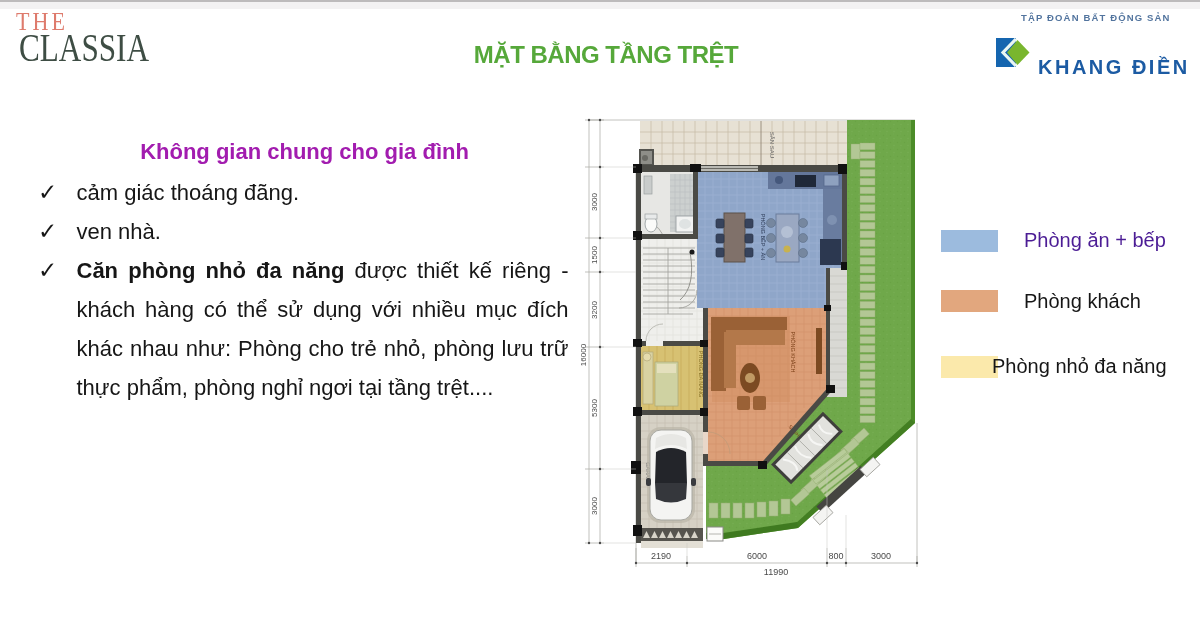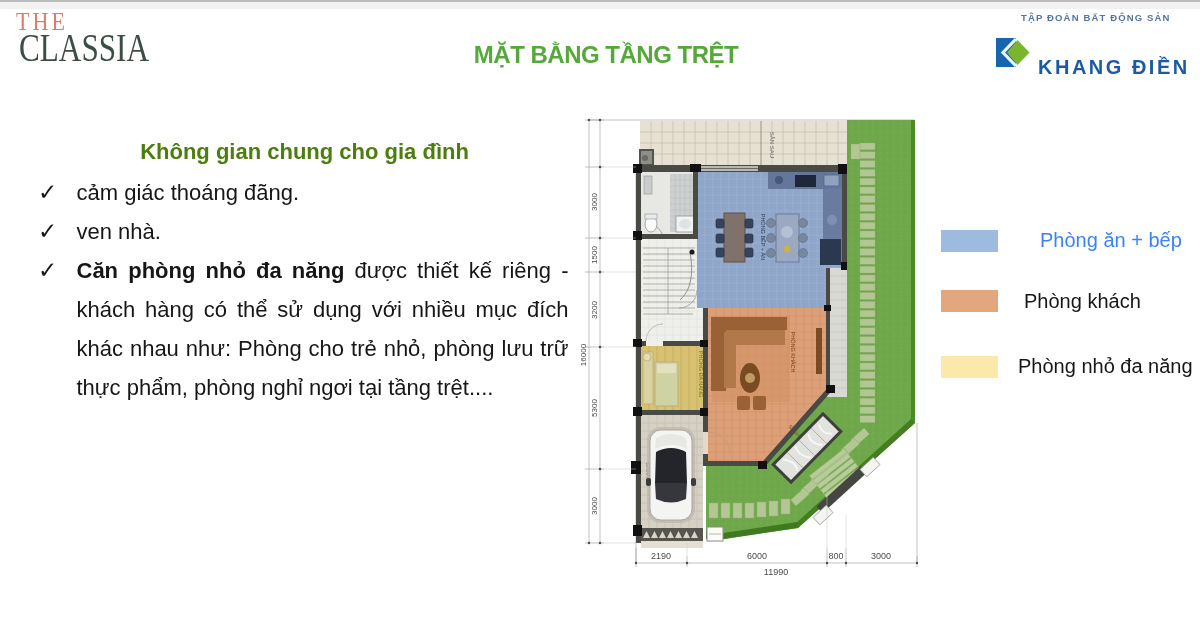--- a/index.html
+++ b/index.html
@@ -21,21 +21,21 @@
 <div class="abs" style="left:1021px;top:13px;color:#52749e;font-size:9.5px;font-weight:bold;letter-spacing:1.15px;line-height:1;white-space:nowrap;">TẬP ĐOÀN BẤT ĐỘNG SẢN</div>
 
 <svg class="abs" style="left:996px;top:37.5px;" width="34" height="29" viewBox="0 0 34 29">
   <polygon points="0,0 20,0 20,29 0,29" fill="#1565af"></polygon>
   <path d="M20,1 L7,14.5 L20,28" stroke="#eaf6f2" stroke-width="3.2" fill="none"></path>
   <polygon points="21.5,2 33.5,14.5 21.5,27 11,14.5" fill="#79b62e"></polygon>
 </svg>
 
 <div class="abs" style="left:1038px;top:57px;color:#1c5ba3;font-size:20px;font-weight:bold;letter-spacing:2.5px;line-height:1;white-space:nowrap;">KHANG ĐIỀN</div>
 
-<div class="abs" style="left:38px;top:141px;width:533px;text-align:center;color:#4d7c0f;font-size:22px;font-weight:bold;line-height:22px;">Không gian chung cho gia đình</div>
+<div class="abs" style="left:38px;top:141px;width:533px;text-align:center;color:#a21caf;font-size:22px;font-weight:bold;line-height:22px;">Không gian chung cho gia đình</div>
 
 <div class="abs" style="left:38px;top:173px;width:530.5px;font-size:22px;color:#161616;line-height:39px;">
   <style>.jl{text-align:justify;text-align-last:justify;white-space:nowrap;} .ck{position:absolute;left:-38.5px;top:0;font-size:23px;}</style>
 
   <div style="position:relative;margin-left:38.5px;">
     <span class="ck">✓</span>
     <div>cảm giác thoáng đãng.</div>
   </div>
 
   <div style="position:relative;margin-left:38.5px;">
@@ -47,29 +47,29 @@
     <span class="ck">✓</span>
     <div class="jl"><b>Căn phòng nhỏ đa năng</b> được thiết kế riêng -</div>
     <div class="jl">khách hàng có thể sử dụng với nhiều mục đích</div>
     <div class="jl">khác nhau như: Phòng cho trẻ nhỏ, phòng lưu trữ</div>
     <div>thực phẩm, phòng nghỉ ngơi tại tầng trệt....</div>
   </div>
 </div>
 
 <div class="abs" style="left:941px;top:230px;width:57px;height:22px;background:#9cbbde;"></div>
 
-<div class="abs" style="left:1024px;top:229px;font-size:20px;color:#3b82f6;line-height:22px;white-space:nowrap;margin-left:16px;">Phòng ăn + bếp</div>
+<div class="abs" style="left:1024px;top:229px;font-size:20px;color:#4c1d95;line-height:22px;white-space:nowrap;">Phòng ăn + bếp</div>
 
 <div class="abs" style="left:941px;top:290px;width:57px;height:22px;background:#e2a77e;"></div>
 
 <div class="abs" style="left:1024px;top:290px;font-size:20px;color:#161616;line-height:22px;white-space:nowrap;">Phòng khách</div>
 
 <div class="abs" style="left:941px;top:356px;width:57px;height:22px;background:#fbe9ab;"></div>
 
-<div class="abs" style="left:1018px;top:355px;font-size:20px;color:#161616;line-height:22px;white-space:nowrap;">Phòng nhỏ đa năng</div>
+<div class="abs" style="left:992px;top:355px;font-size:20px;color:#161616;line-height:22px;white-space:nowrap;">Phòng nhỏ đa năng</div>
 
 <svg class="abs" style="left:0;top:0;" width="1200" height="631" viewBox="0 0 1200 631">
 <defs>
   <pattern id="grassTx" width="7" height="7" patternUnits="userSpaceOnUse">
     <rect width="7" height="7" fill="#6fa84a"></rect>
     <circle cx="1.5" cy="2.5" r="0.8" fill="#69a244"></circle>
     <circle cx="5" cy="5.5" r="0.8" fill="#76ae52"></circle>
     <circle cx="4.5" cy="1" r="0.7" fill="#72aa4e"></circle>
   </pattern>
 </defs>

